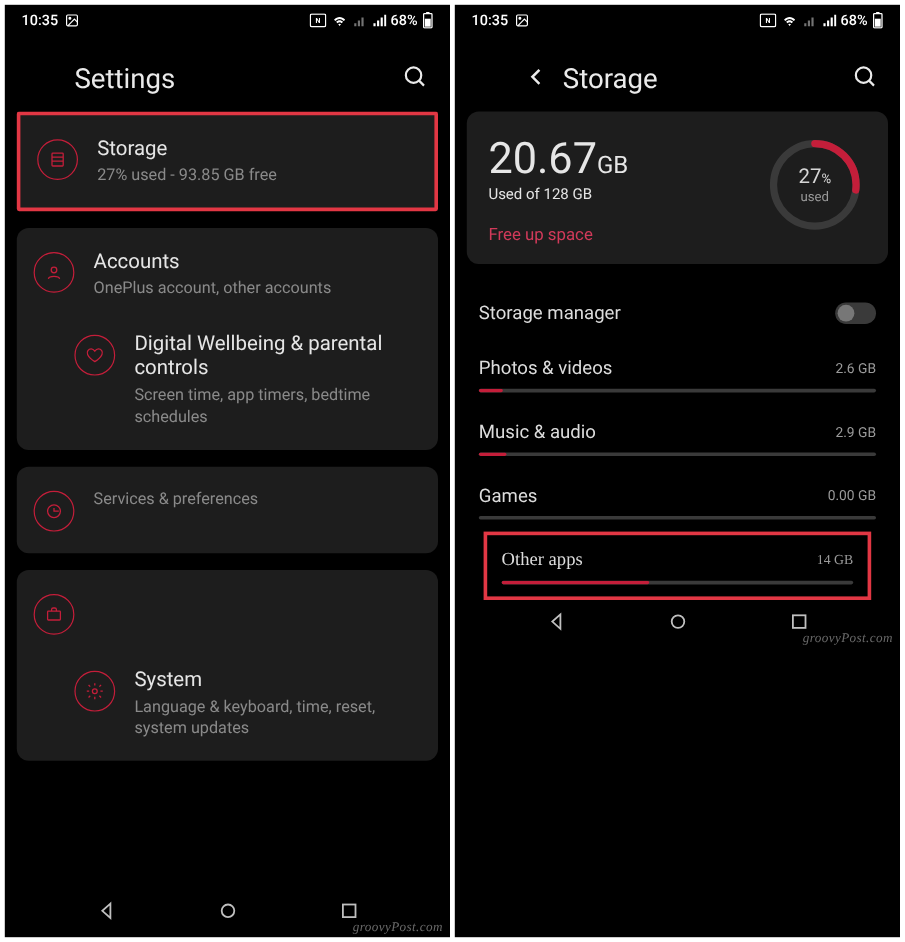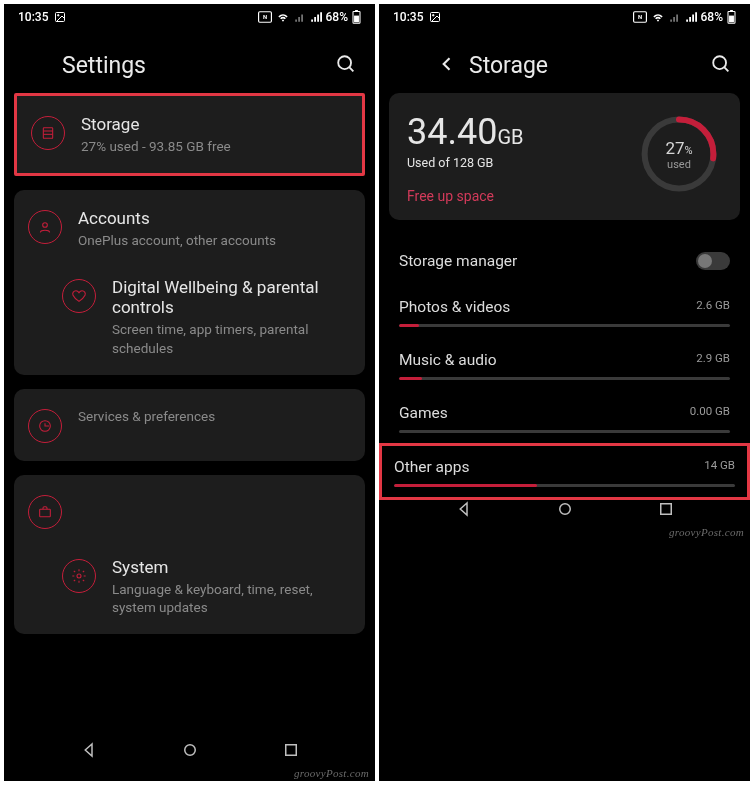--- a/index.html
+++ b/index.html
@@ -127,40 +127,41 @@
     position: absolute;
     left: 2px; top: 2px;
     width: 14px; height: 14px;
     background: #777;
     border-radius: 50%;
   }
   
   .cat {
     padding: 14px 20px 10px 20px;
   }
-  .cat-row { display: flex; align-items: flex-start; justify-content: space-between; margin-bottom: 8px; }
+  .cat-row { display: flex; align-items: center; justify-content: space-between; margin-bottom: 8px; }
   .cat-title { color: #dcdcdc; font-size: 15.5px; }
   .cat-size { color: #9a9a9a; font-size: 11.5px; }
   .bar-track {
     height: 3px;
     background: #3a3a3a;
     border-radius: 2px;
     overflow: hidden;
   }
   .bar-fill { height: 100%; background: #c41e3a; border-radius: 2px; }
   .cat.highlight {
     border: 3px solid #e23744;
-    margin: 0 0;
+    margin: 0 24px;
     padding: 12px 12px 10px 12px;
+    font-family: Liberation Serif, serif;
   }
   
   .nav-bar {
     height: 40px;
     display: flex;
-    align-items: flex-start;
+    align-items: center;
     justify-content: space-around;
     padding: 0 34px;
     position: relative;
   }
   .nav-icon { color: #bfbfbf; }
   .watermark {
     position: absolute;
     right: 6px;
     bottom: 2px;
     color: #6a6a6a;
@@ -260,21 +261,21 @@
           </div>
         </div>
         <div class="item">
           <div class="icon-circle">
             <svg width="16" height="16" viewBox="0 0 24 24" stroke-width="1.6">
               <path d="M12 20s-7-4.5-9-9c-1.5-3.5 1-7 4.5-7 2 0 3.5 1.5 4.5 3 1-1.5 2.5-3 4.5-3 3.5 0 6 3.5 4.5 7-2 4.5-9 9-9 9z"></path>
             </svg>
           </div>
           <div class="item-text">
             <div class="item-title">Digital Wellbeing &amp; parental controls</div>
-            <div class="item-sub">Screen time, app timers, parental schedules</div>
+            <div class="item-sub">Screen time, app timers, bedtime schedules</div>
           </div>
         </div>
       </div>
       <div class="group">
         <div class="item">
           <div class="icon-circle">
             <svg width="16" height="16" viewBox="0 0 24 24" stroke-width="1.6">
               <circle cx="12" cy="12" r="8"></circle>
               <path d="M12 8v4h6" fill="none"></path>
             </svg>
@@ -387,21 +388,21 @@
           <circle cx="10.5" cy="10.5" r="7"></circle>
           <line x1="20" y1="20" x2="15.5" y2="15.5"></line>
         </svg>
     </span>
   </div>
 
   <div class="storage-card">
     <div class="storage-main">
       <div>
         <div class="storage-value">
-          <span>34.40</span><span class="storage-unit">GB</span>
+          <span>20.67</span><span class="storage-unit">GB</span>
         </div>
         <div class="storage-sub">Used of 128 GB</div>
         <div class="freeup">Free up space</div>
       </div>
       <div class="ring-wrap">
         <svg width="86" height="86" viewBox="0 0 100 100">
           <circle cx="50" cy="50" r="40" fill="none" stroke="#3a3a3a" stroke-width="7"></circle>
           <circle id="ring-arc" cx="50" cy="50" r="40" fill="none" stroke="#c41e3a" stroke-width="7" stroke-linecap="round" transform="rotate(-90 50 50)" stroke-dasharray="67.85840131753953 251.32741228718345"></circle>
         </svg>
         <div class="ring-label">

